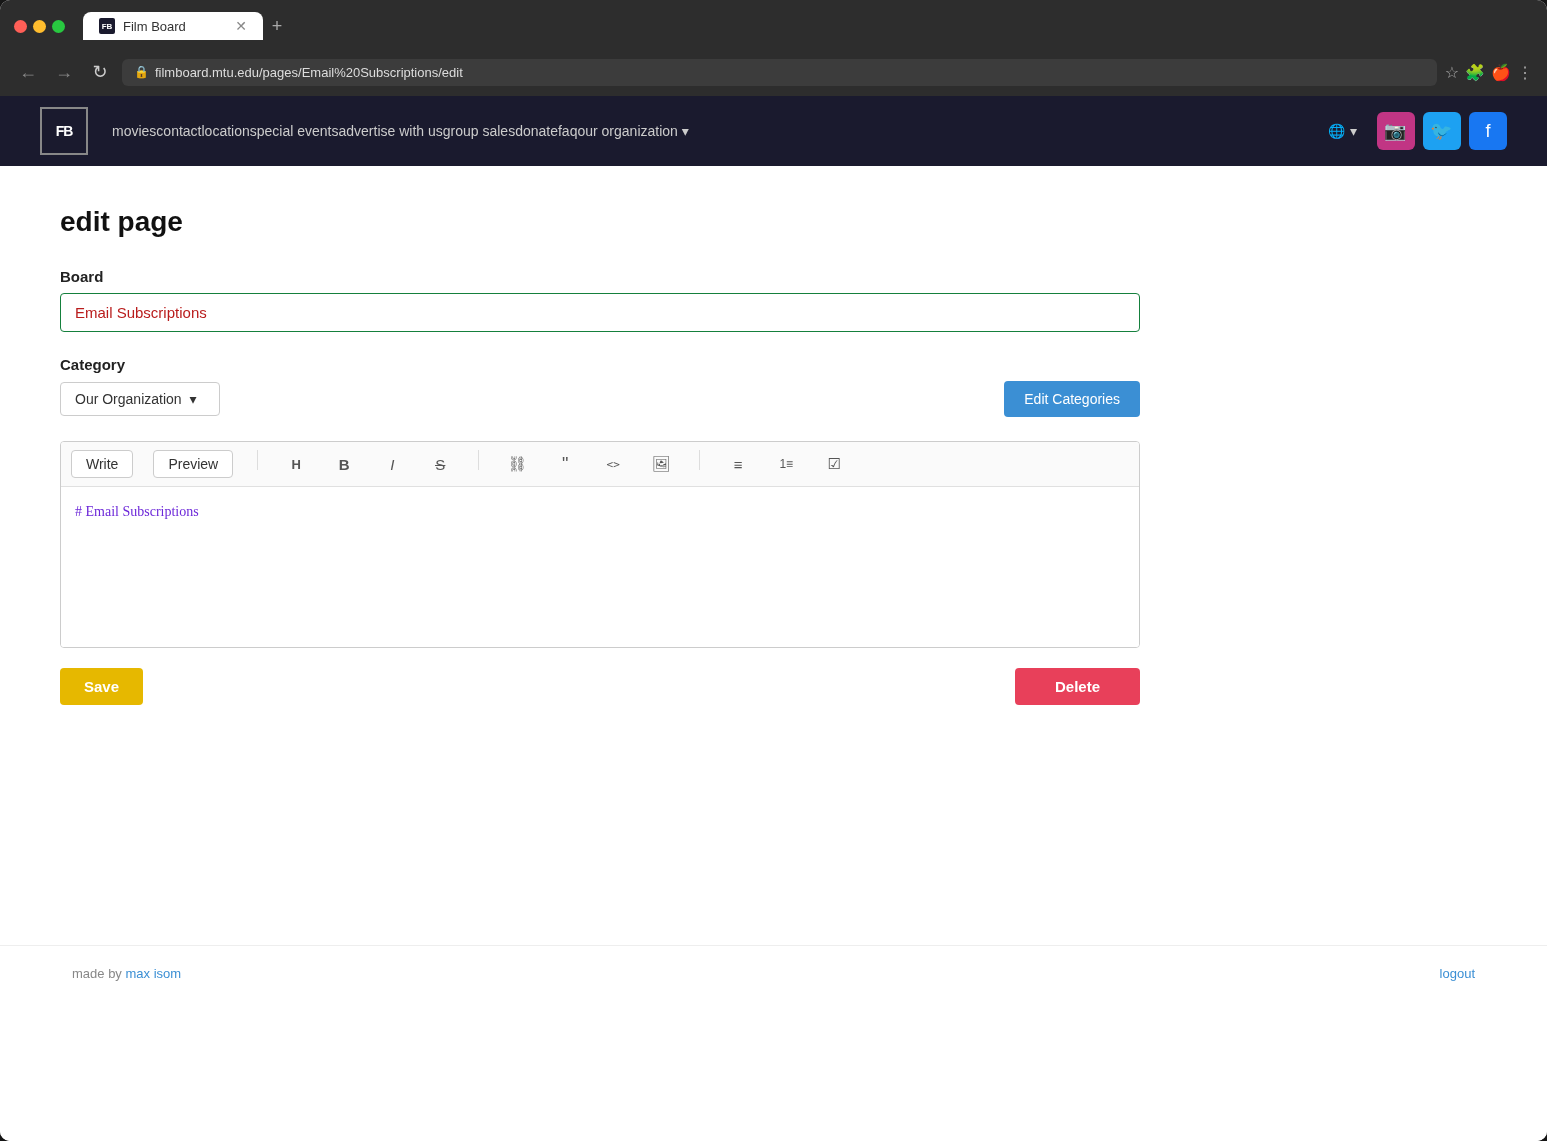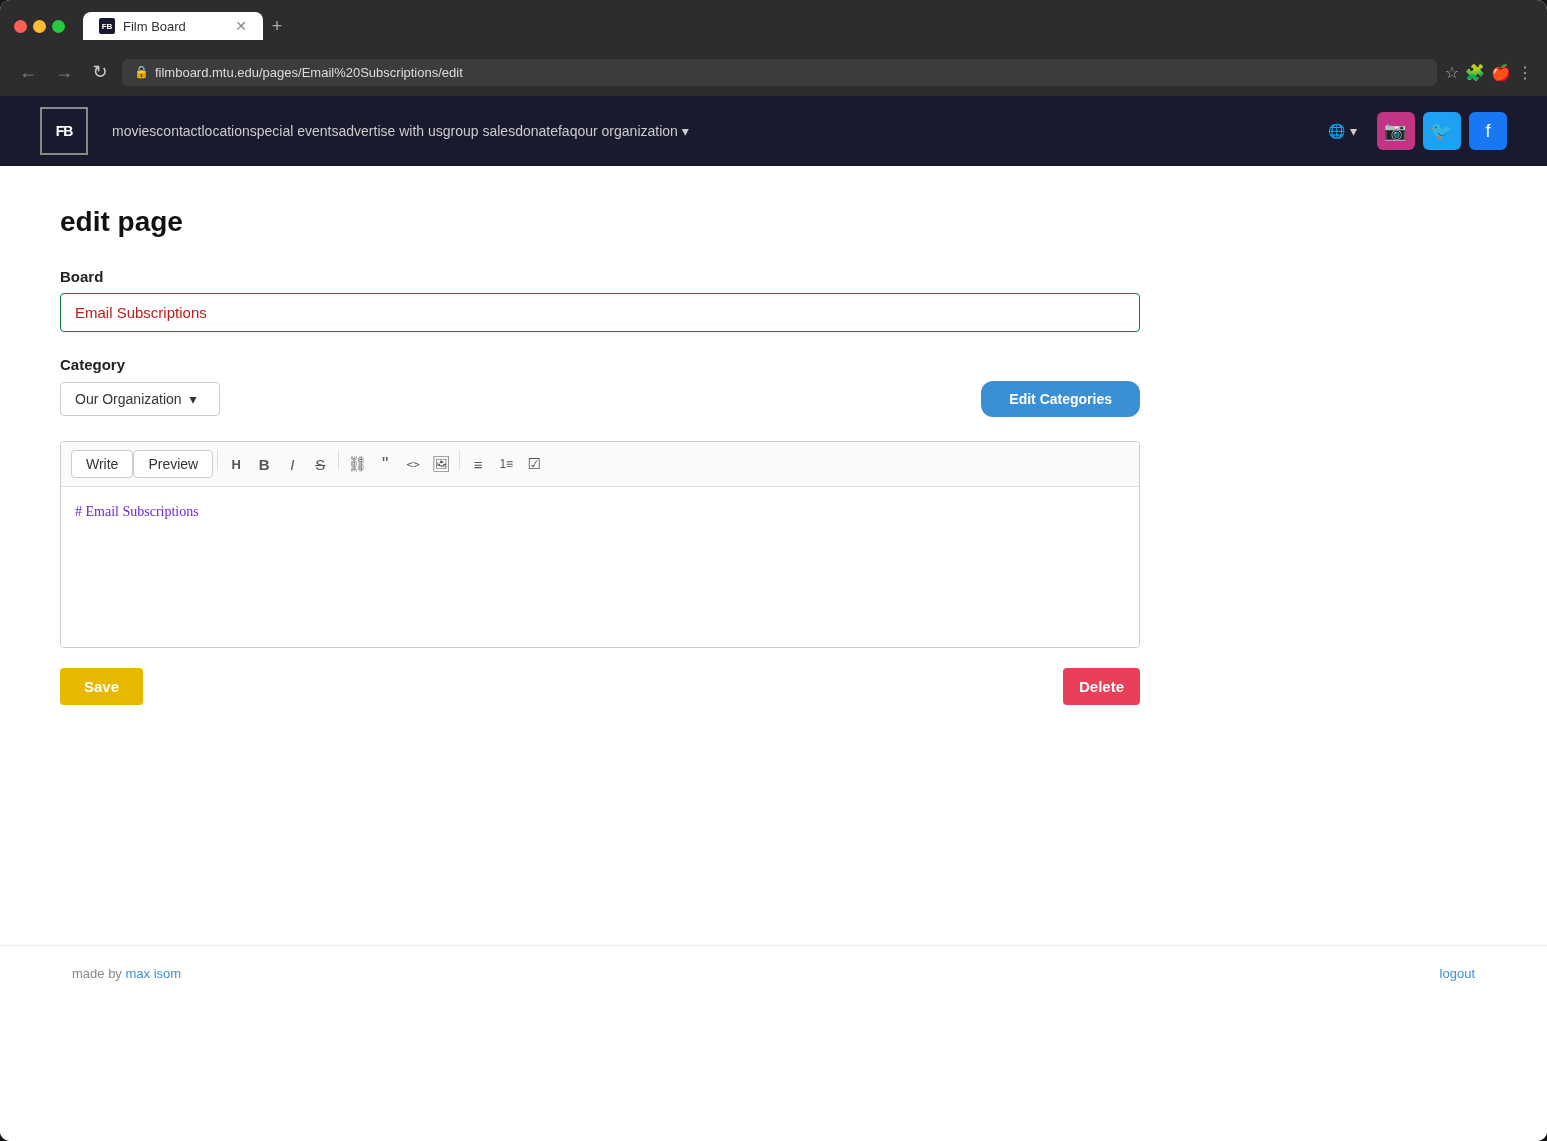--- a/index.html
+++ b/index.html
@@ -252,41 +252,41 @@
       cursor: pointer;
       gap: 8px;
       background: #fff;
       min-width: 160px;
     }
 
     .edit-categories-btn {
       background: #3b8fd4;
       color: #fff;
       border: none;
-      border-radius: 12px;
-      padding: 10px 28px;
-      font-size: 14px;
-      cursor: pointer;
-      font-weight: 700;
+      border-radius: 4px;
+      padding: 10px 20px;
+      font-size: 14px;
+      cursor: pointer;
+      font-weight: 400;
     }
 
     
     .editor-container {
       border: 1px solid #ccc;
       border-radius: 4px;
       max-width: 1100px;
       overflow: hidden;
     }
 
     .editor-toolbar {
       display: flex;
       align-items: flex-start;
       padding: 8px 10px;
       border-bottom: 1px solid #e0e0e0;
-      gap: 0;
+      gap: 20px;
       background: #fafafa;
     }
 
     .editor-tab {
       padding: 5px 14px;
       font-size: 14px;
       border: 1px solid #ccc;
       border-radius: 4px;
       cursor: pointer;
       background: #fff;
@@ -345,21 +345,21 @@
       font-size: 15px;
       cursor: pointer;
       font-weight: 700;
     }
 
     .delete-btn {
       background: #e8405a;
       color: #fff;
       border: none;
       border-radius: 4px;
-      padding: 10px 16px;
+      padding: 10px 40px;
       font-size: 15px;
       cursor: pointer;
       font-weight: 600;
       text-align: right;
     }
 
     
     .site-footer {
       padding: 20px 72px;
       display: flex;

